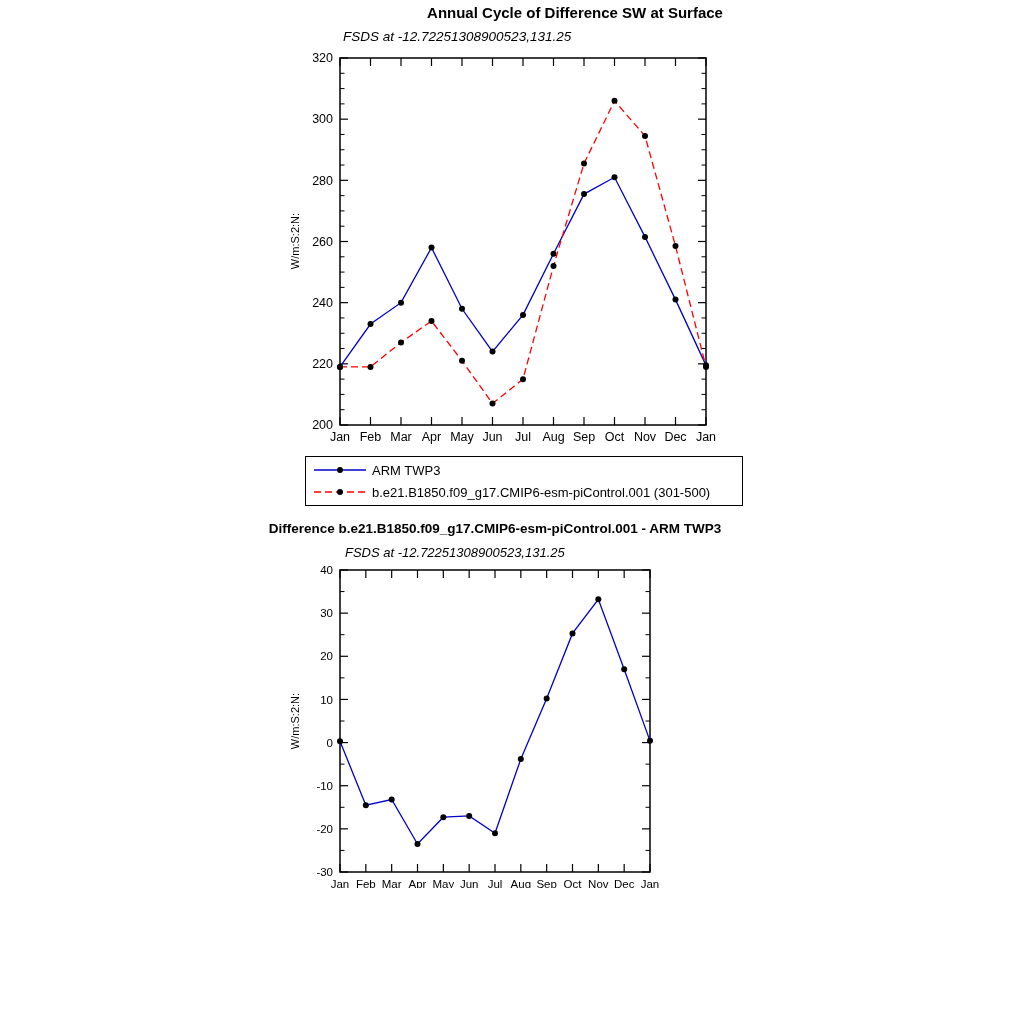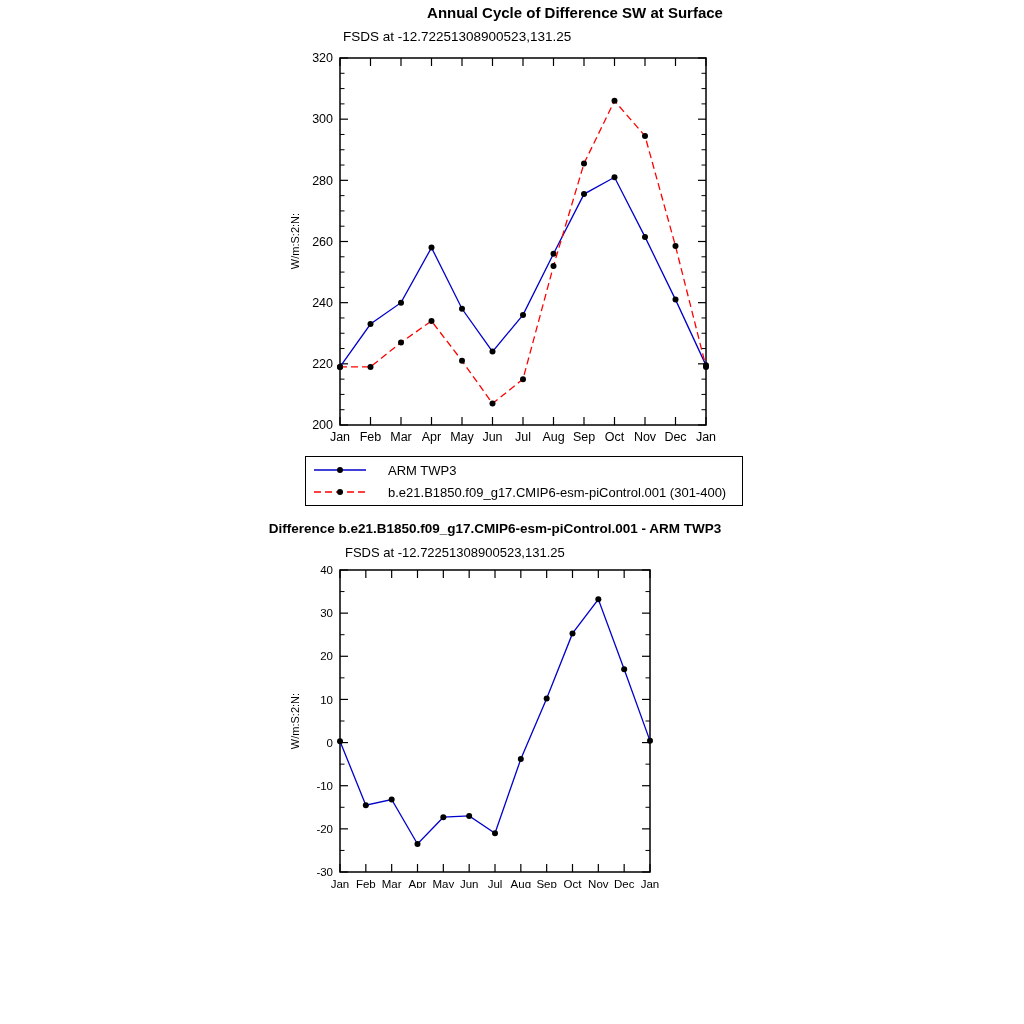--- a/index.html
+++ b/index.html
@@ -9,21 +9,21 @@
     height: 1024px;
     background: #ffffff;
     font-family: "Liberation Sans", sans-serif;
     color: #000000;
     overflow: hidden;
   }
   .abs { position: absolute; }
   .chart-title { font-weight: bold; text-align: center; white-space: nowrap; }
   .t1 { left: 260px; top: 4px; width: 630px; font-size: 15px; }
   .t2 { left: 240px; top: 521px; width: 510px; font-size: 13.5px; text-align: center; }
-  .chart-subtitle { white-space: nowrap; }
+  .chart-subtitle { white-space: nowrap; font-style: italic; }
   .s1 { left: 343px; top: 29px; font-size: 13.5px; }
   .s2 { left: 345px; top: 545px; font-size: 13px; }
   .ylab {
     width: 140px; height: 14px;
     text-align: center;
     font-size: 11px;
     transform: rotate(-90deg);
     white-space: nowrap;
   }
   .y1 { left: 226px; top: 234px; }
@@ -34,21 +34,21 @@
     width: 438px; height: 50px;
     border: 1px solid #000000;
     box-sizing: border-box;
     display: flex;
     flex-direction: column;
     justify-content: space-around;
     padding: 2px 0 2px 4px;
   }
   .legend-row { display: flex; align-items: center; height: 21px; }
   .legend-row svg { flex: 0 0 60px; }
-  .legend-label { font-size: 13px; white-space: nowrap; margin-left: 18px; }
+  .legend-label { font-size: 13px; white-space: nowrap; margin-left: 2px; }
 </style>
 </head>
 <body>
 
 <div class="page">
 
   <div class="abs chart-title t1">Annual Cycle of Difference SW at Surface</div>
   <div class="abs chart-subtitle s1">FSDS at -12.72251308900523,131.25</div>
   <div class="abs ylab y1">W/m:S:2:N:</div>
   <svg id="chart1" class="abs" style="left:300px; top:46px;" width="460" height="400">
@@ -185,21 +185,21 @@
           <line x1="4" y1="8" x2="56" y2="8" stroke="#0000cc" stroke-width="1.3"></line>
           <circle cx="30" cy="8" r="3" fill="#000000"></circle>
         </svg>
       <span class="legend-label">ARM TWP3</span>
     </div>
     <div class="legend-row">
       <svg id="legend-sample-1" width="60" height="16">
           <line x1="4" y1="8" x2="56" y2="8" stroke="#ff0000" stroke-width="1.3" stroke-dasharray="7,4"></line>
           <circle cx="30" cy="8" r="3" fill="#000000"></circle>
         </svg>
-      <span class="legend-label">b.e21.B1850.f09_g17.CMIP6-esm-piControl.001 (301-400)</span>
+      <span class="legend-label">b.e21.B1850.f09_g17.CMIP6-esm-piControl.001 (301-500)</span>
     </div>
   </div>
 
   <div class="abs chart-title t2">Difference b.e21.B1850.f09_g17.CMIP6-esm-piControl.001 - ARM TWP3</div>
   <div class="abs chart-subtitle s2">FSDS at -12.72251308900523,131.25</div>
   <div class="abs ylab y2">W/m:S:2:N:</div>
   <svg id="chart2" class="abs" style="left:300px; top:558px;" width="400" height="330">
       <rect x="40" y="12" width="310" height="302" fill="none" stroke="#000" stroke-width="1.5"></rect>
       <line x1="40" y1="292.42857142857144" x2="44.5" y2="292.42857142857144" stroke="#000" stroke-width="1"></line>
       <line x1="350" y1="292.42857142857144" x2="345.5" y2="292.42857142857144" stroke="#000" stroke-width="1"></line>

